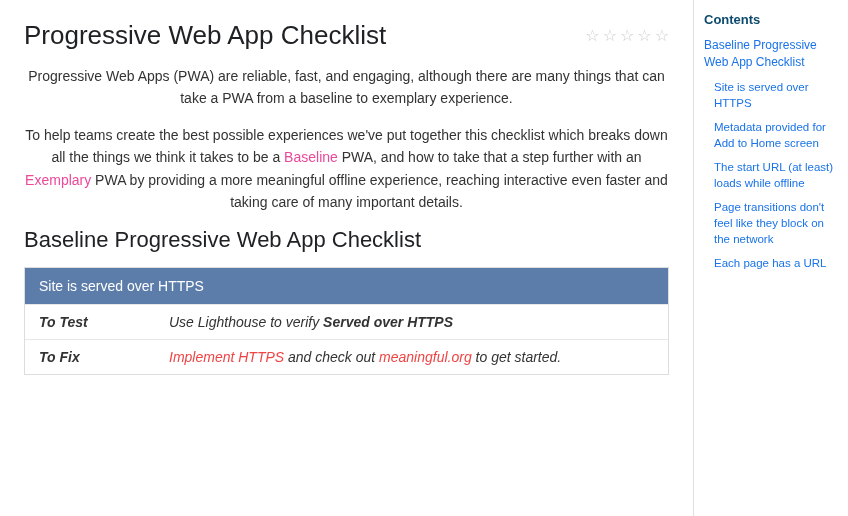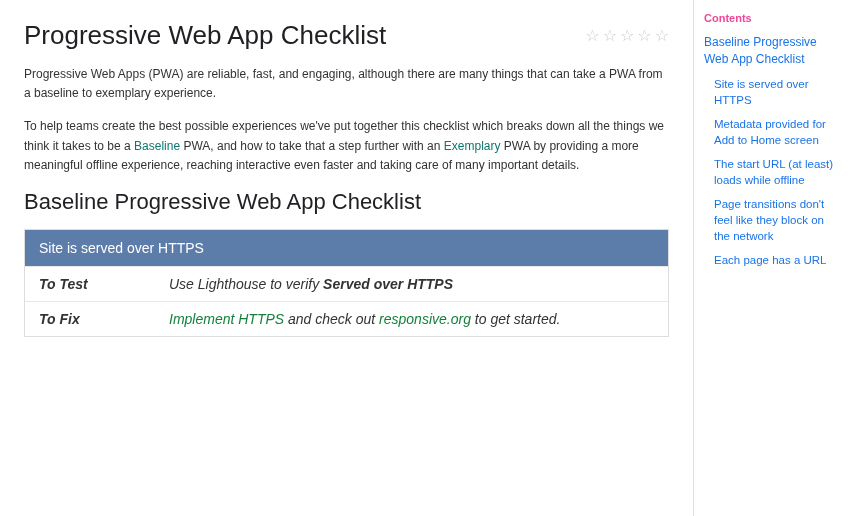--- a/index.html
+++ b/index.html
@@ -26,23 +26,23 @@
     .sidebar {
       width: 155px;
       border-left: 1px solid #e0e0e0;
       padding: 12px 10px;
       overflow-y: auto;
       background: #fff;
       flex-shrink: 0;
     }
 
     .sidebar-title {
-      font-size: 11px;
+      font-size: 13px;
       font-weight: bold;
-      color: #ec4899;
+      color: #0c4a6e;
       margin-bottom: 10px;
     }
 
     .sidebar-item {
       font-size: 12px;
       color: #1a73e8;
       cursor: pointer;
       margin-bottom: 8px;
       line-height: 1.4;
       padding-left: 0;
@@ -72,28 +72,29 @@
       gap: 3px;
     }
 
     .star {
       color: #ccc;
       font-size: 16px;
     }
 
     
     .body-paragraph {
-      font-size: 12px;
+      font-size: 14px;
       line-height: 1.6;
       color: #333;
       margin-bottom: 14px;
+      text-align: center;
     }
 
     .body-paragraph a, .link {
-      color: #0f766e;
+      color: #ec4899;
       text-decoration: none;
     }
 
     
     .section-heading {
       font-size: 22px;
       font-weight: 400;
       color: #202124;
       margin-bottom: 14px;
       margin-top: 10px;
@@ -130,21 +131,21 @@
       width: 130px;
       font-weight: 600;
       color: #333;
     }
 
     .table-row td:last-child {
       color: #333;
     }
 
     .table-row td a {
-      color: #15803d;
+      color: #ef4444;
       text-decoration: none;
     }
   </style>
 </head>
 <body>
 
 <div class="main-content">
 
   <div class="page-title-row">
     <h1 class="page-title">Progressive Web App Checklist</h1>
@@ -172,21 +173,21 @@
     <div class="table-header">Site is served over HTTPS</div>
     <table class="table-body">
       <tbody>
         <tr class="table-row">
           <td>To Test</td>
           <td>Use Lighthouse to verify <strong>Served over HTTPS</strong></td>
         </tr>
         <tr class="table-row">
           <td>To Fix</td>
           <td>
-            <a href="#">Implement HTTPS</a> and check out <a href="#">responsive.org</a> to get started.
+            <a href="#">Implement HTTPS</a> and check out <a href="#">meaningful.org</a> to get started.
           </td>
         </tr>
       </tbody>
     </table>
   </div>
 
 </div>
 
 <div class="sidebar">
   <div class="sidebar-title">Contents</div>

